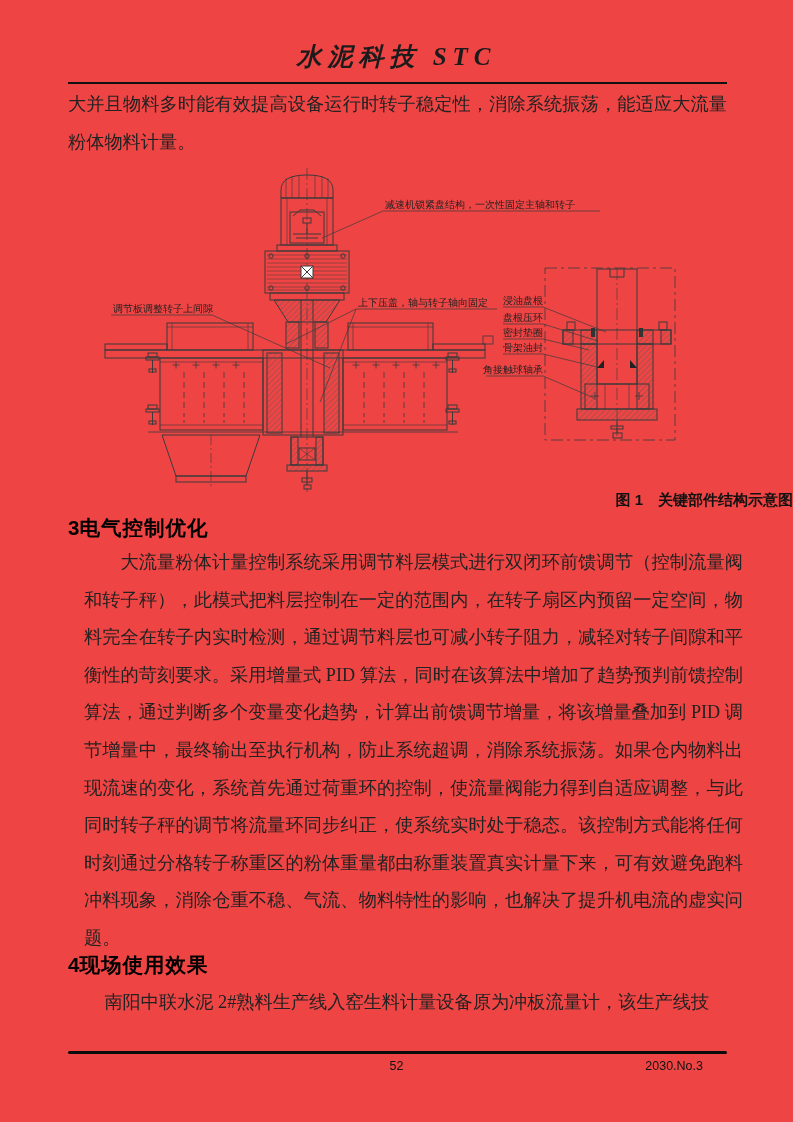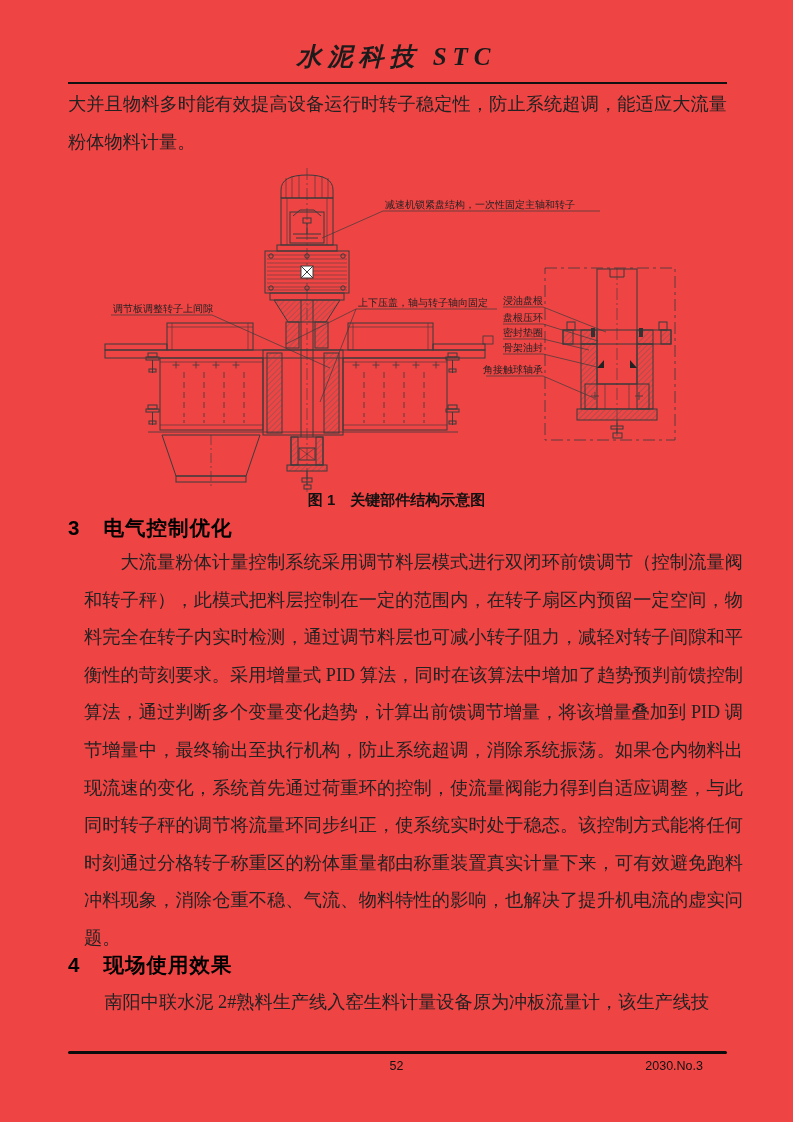--- a/index.html
+++ b/index.html
@@ -27,33 +27,33 @@
     font-size:18.2px;line-height:37.6px;
     text-align:justify;
     color:#222;
   }
   .intro-para{top:86px;left:68px;width:659px;}
   .sec-para{text-indent:2em;}
   .sec3-para{top:544px;left:84px;width:659px;}
   .sec4-para{top:984px;left:68px;width:659px;}
   .fig-caption{
     top:491px;left:0;width:793px;
-    text-align:center;
+    text-align:right;
     font-family:"Liberation Sans",sans-serif;
     font-weight:bold;font-size:15px;color:#111;
   }
   .sec-heading{
     left:68px;width:659px;
     font-family:"Liberation Sans",sans-serif;
     font-weight:bold;font-size:20.5px;color:#000;
   }
   .sec3-heading{top:514px;}
   .sec4-heading{top:951px;}
   .sec-heading .num{display:inline-block;}
-  .sec-heading .ttl{display:inline-block;margin-left:24px;letter-spacing:1px;}
+  .sec-heading .ttl{display:inline-block;margin-left:0;letter-spacing:1px;}
   .footer-rule{
     top:1051px;left:68px;width:659px;height:3px;
     background:#0c0c0c;border-radius:2px;
   }
   .footer-page{
     top:1059px;left:0;width:793px;text-align:center;
     font-family:"Liberation Sans",sans-serif;font-size:12.5px;color:#111;
   }
   .footer-issue{
     top:1059px;right:90px;
@@ -62,21 +62,21 @@
   svg text{font-family:"Liberation Serif",serif;}
 </style>
 </head>
 <body>
 
 <div class="page">
 
   <div class="abs journal-title">水泥科技 STC</div>
   <div class="abs header-rule"></div>
 
-  <div class="abs body-text intro-para">大并且物料多时能有效提高设备运行时转子稳定性，防止系统超调，能适应大流量粉体物料计量。</div>
+  <div class="abs body-text intro-para">大并且物料多时能有效提高设备运行时转子稳定性，消除系统振荡，能适应大流量粉体物料计量。</div>
 
   <svg class="abs" style="top:160px;left:0" width="793" height="345" viewBox="0 0 793 345">
     <defs>
       <pattern id="h45" width="4" height="4" patternUnits="userSpaceOnUse" patternTransform="rotate(45)">
         <line x1="0" y1="0" x2="0" y2="4" stroke="#5a5a5a" stroke-width="0.9"></line>
       </pattern>
       <g id="boltL" stroke="#3b3b3b" fill="none" stroke-width="1">
         <rect x="148" y="193" width="9" height="4"></rect>
         <rect x="146" y="197" width="13" height="3"></rect>
         <line x1="152.5" y1="200" x2="152.5" y2="213"></line>

